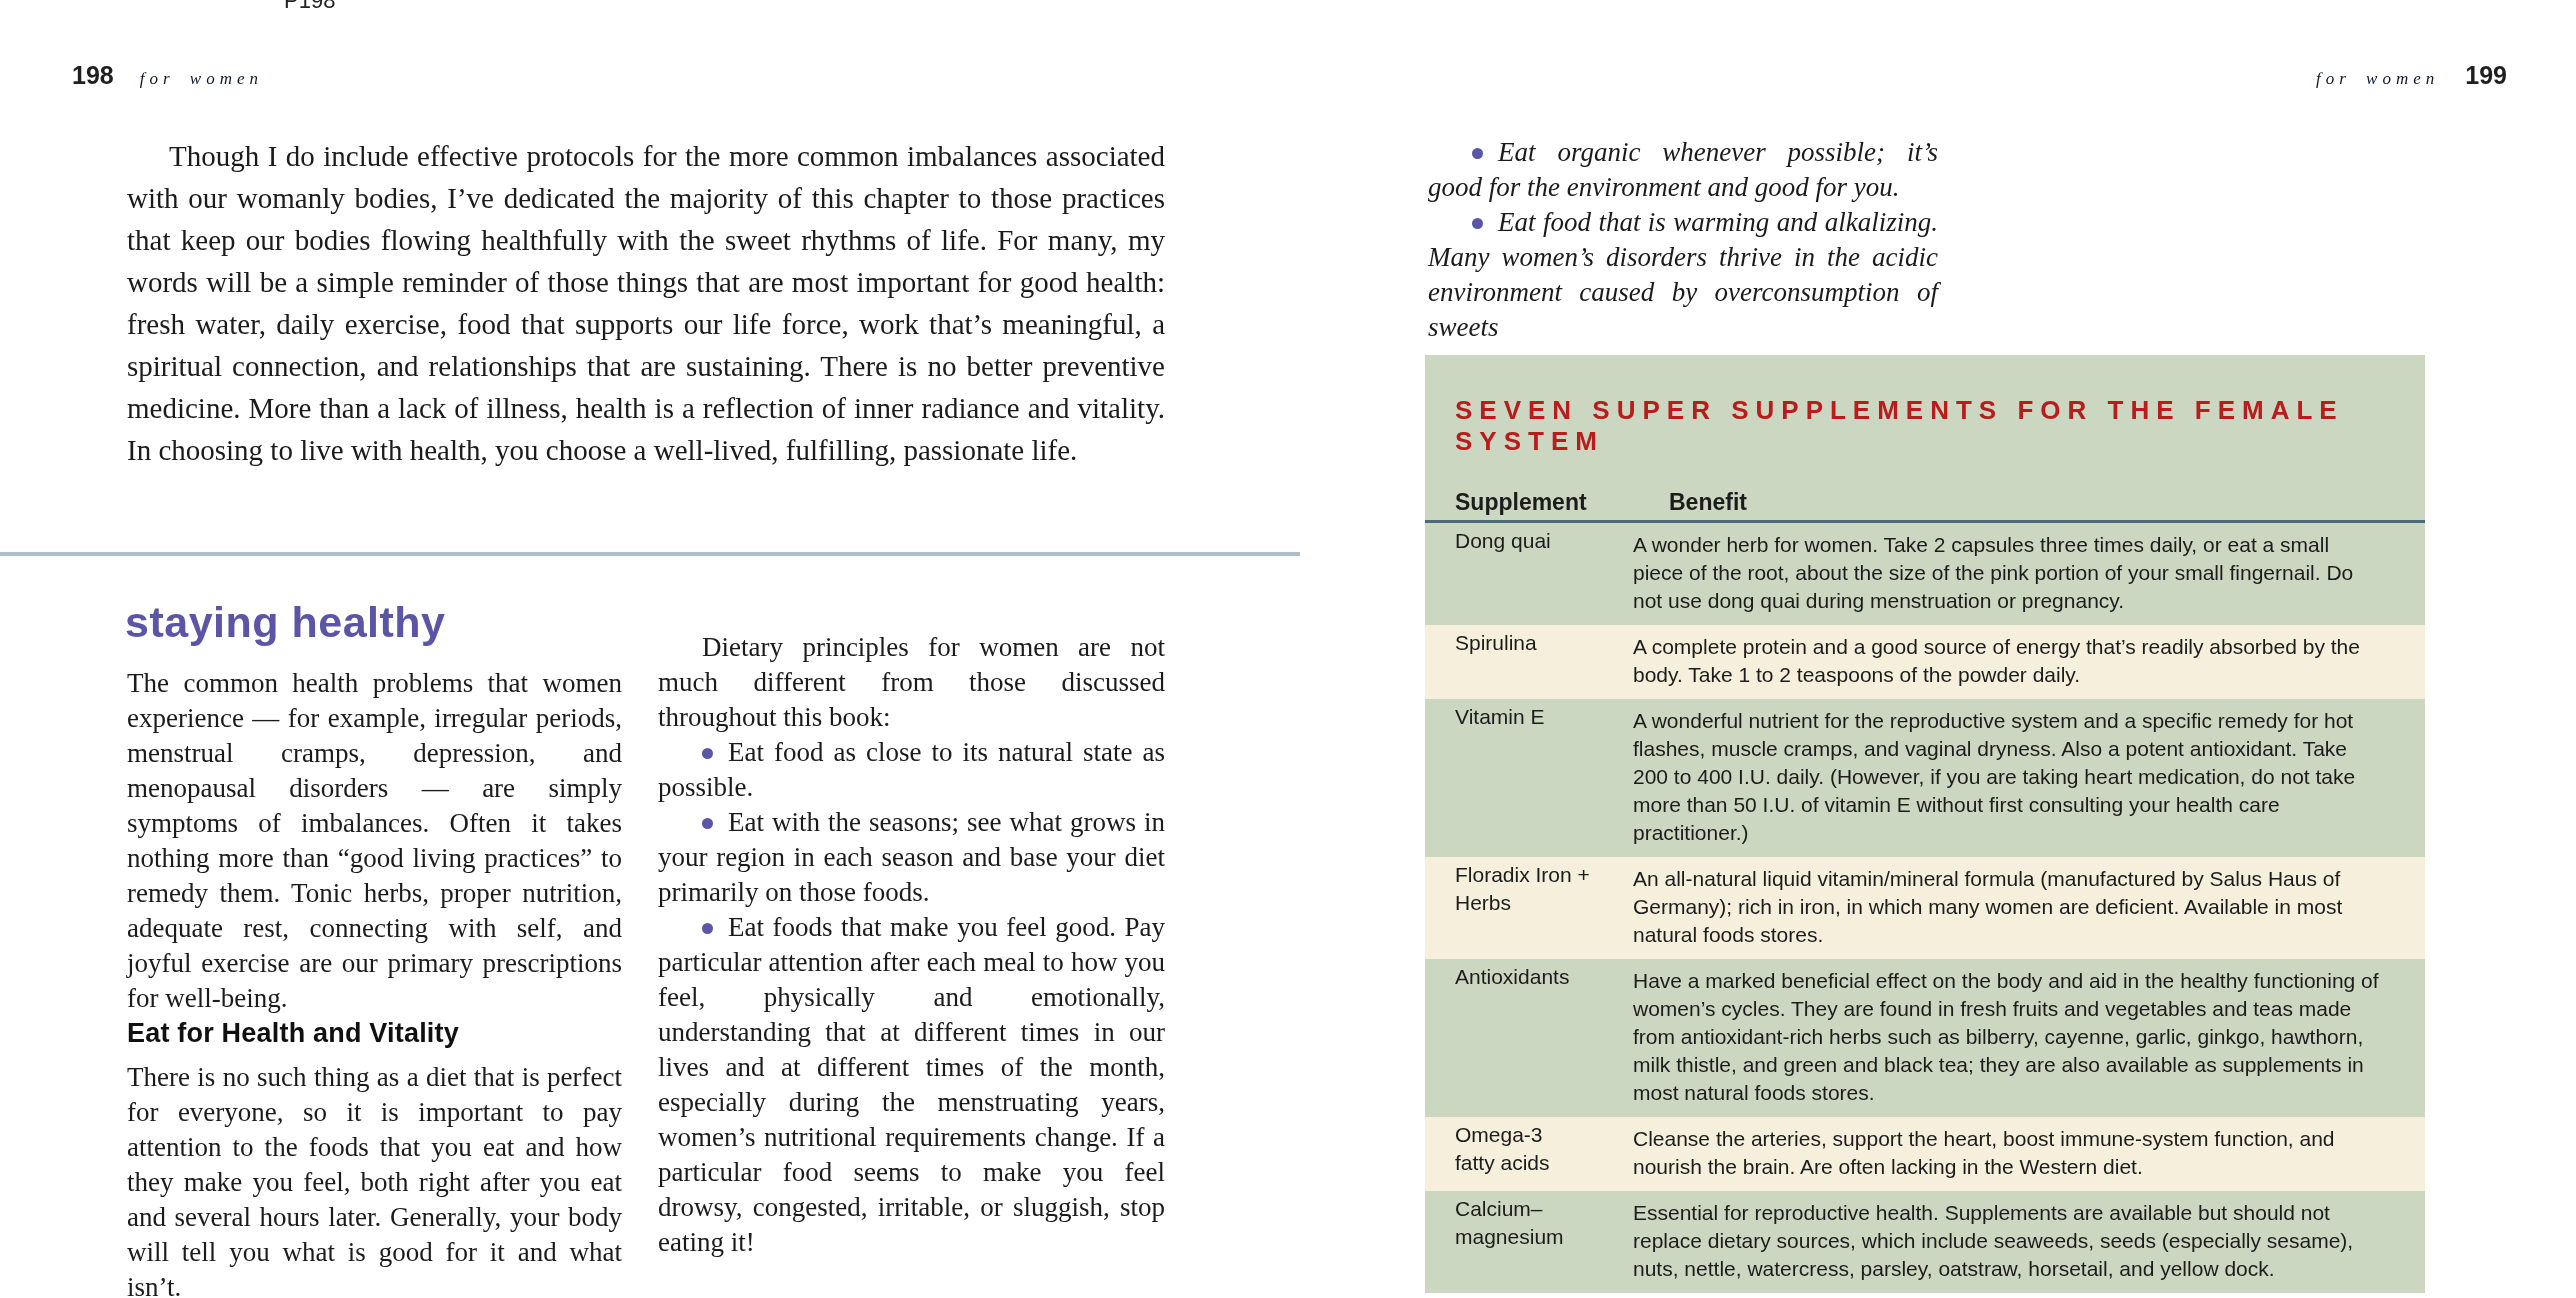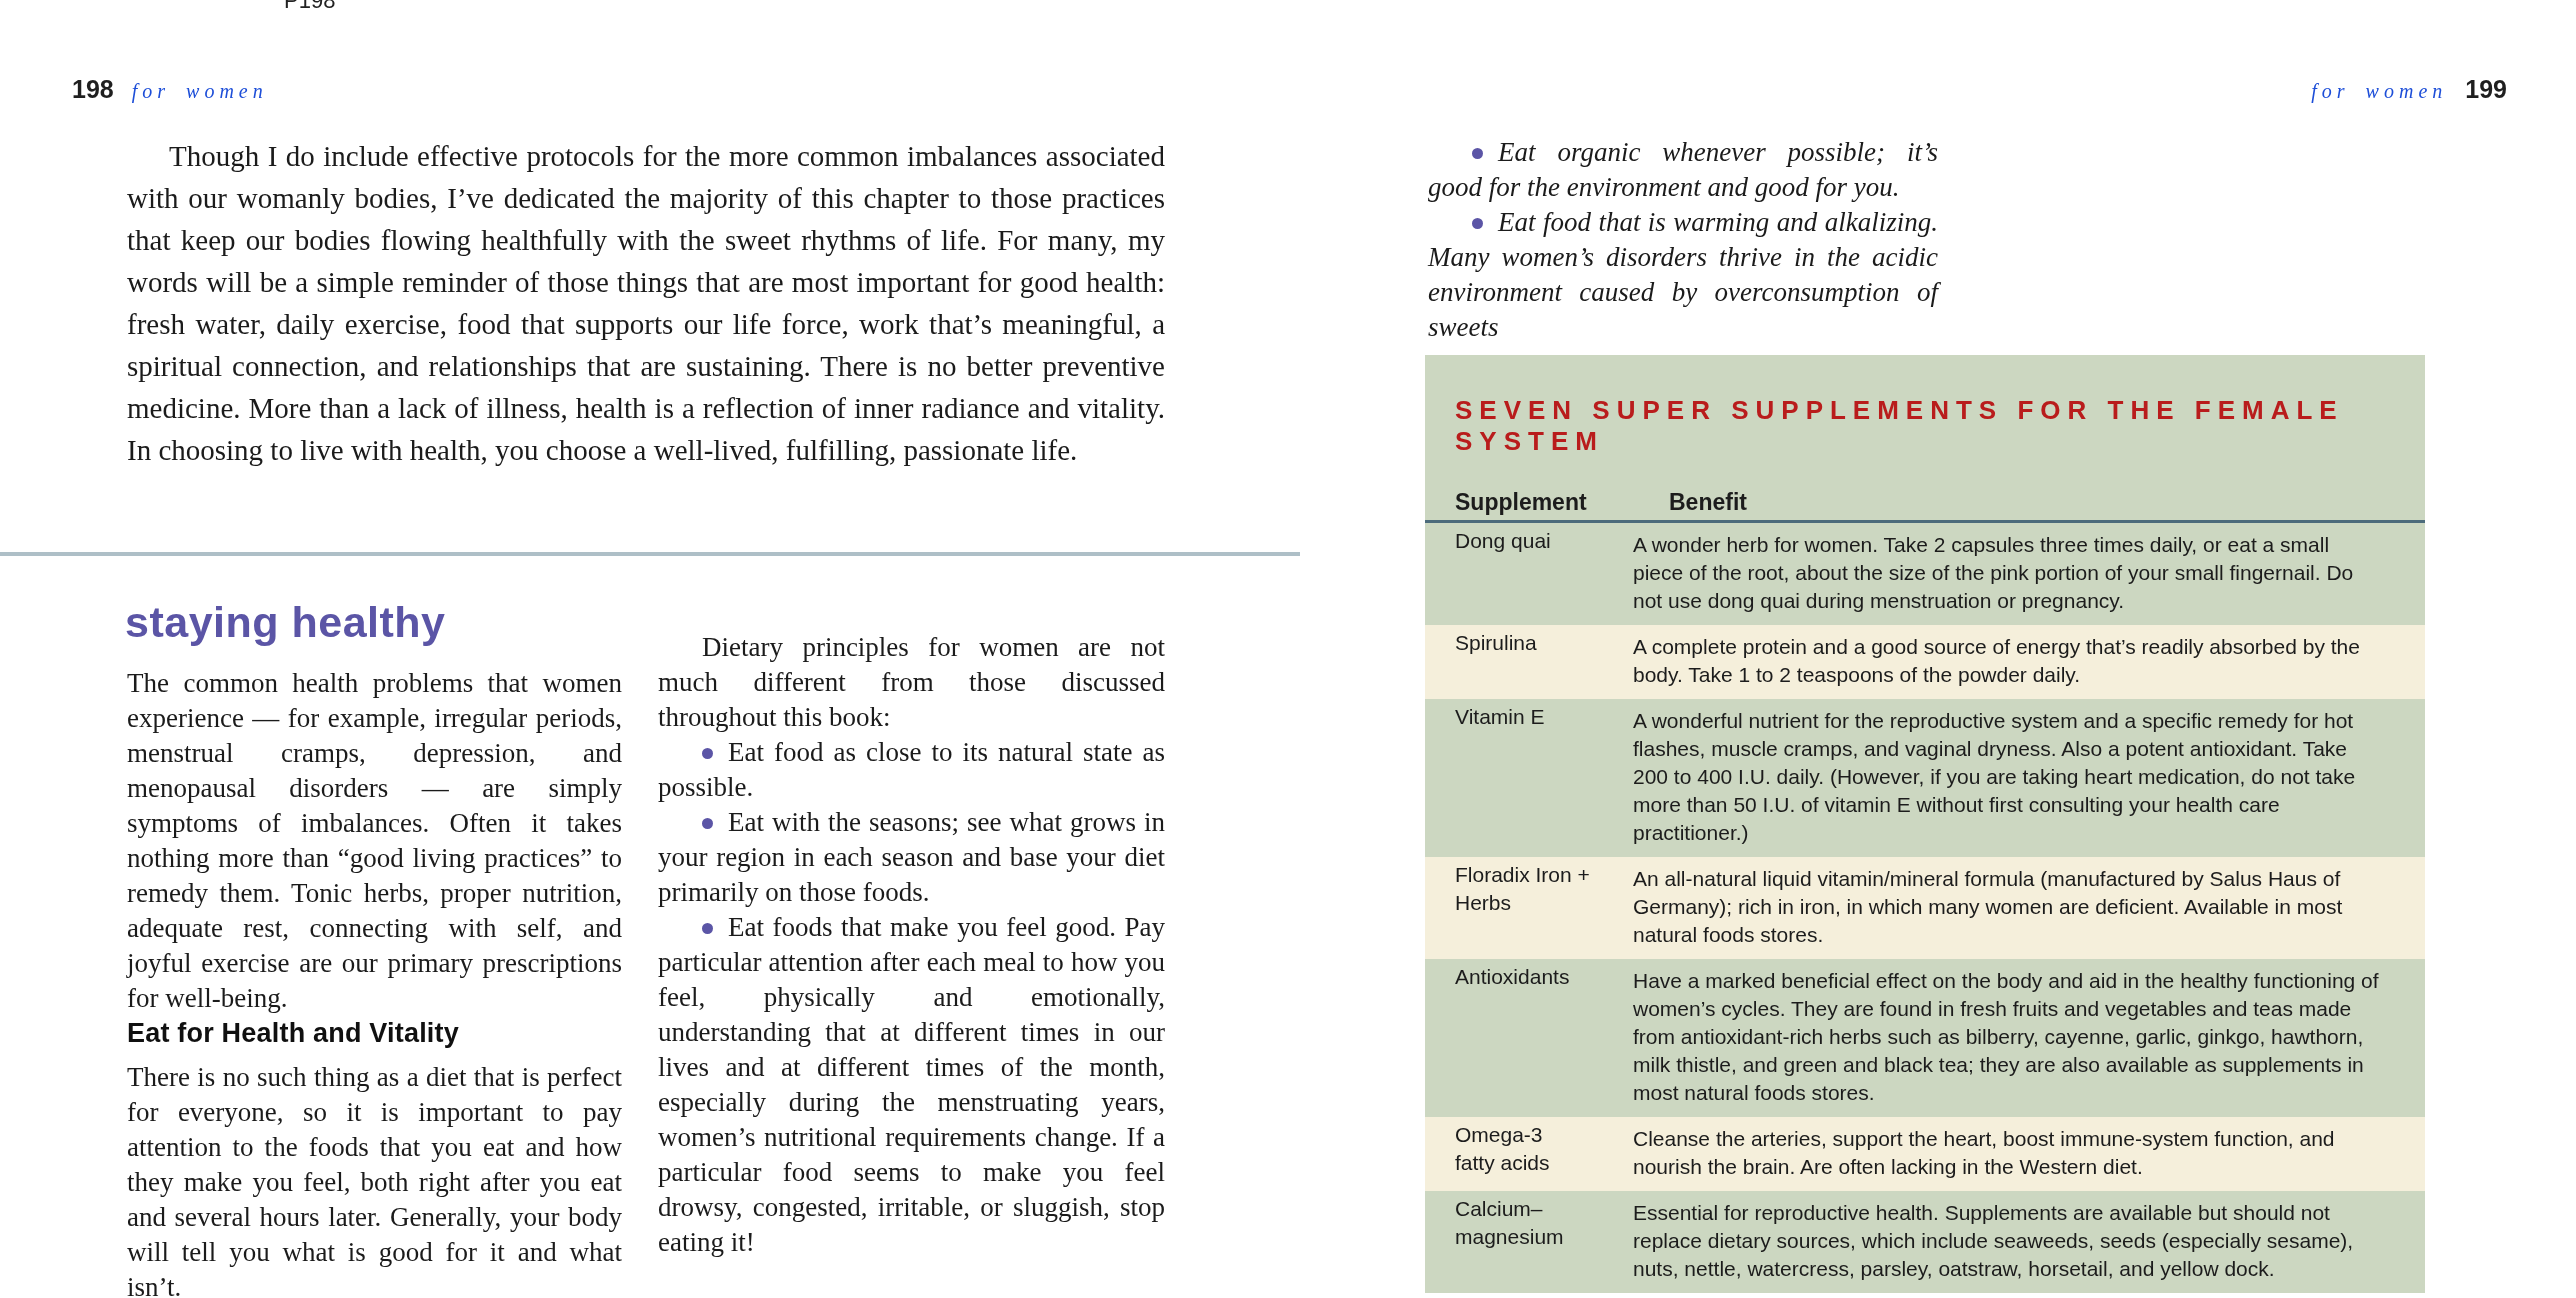--- a/index.html
+++ b/index.html
@@ -13,25 +13,25 @@
   *{margin:0;padding:0;box-sizing:border-box;}
   html,body{background:#ffffff;}
   .page{
     position:relative;width:2576px;height:1299px;background:#ffffff;overflow:hidden;
     font-family:"Liberation Serif", serif;color:var(--ink);
   }
   
   .scan-label{position:absolute;left:284px;top:-12px;font-family:"Liberation Sans",sans-serif;font-size:22px;color:#222;}
 
   
-  .running-head{position:absolute;top:75px;display:flex;align-items:baseline;gap:18px;}
+  .running-head{position:absolute;top:61px;display:flex;align-items:baseline;gap:26px;}
   .running-head.left{left:72px;}
   .running-head.right{right:69px;}
   .page-num{font-family:"Liberation Sans",sans-serif;font-weight:700;font-size:25px;color:#1f1f1f;}
-  .head-title{font-style:italic;font-size:20px;letter-spacing:5px;word-spacing:6px;color:#1d4ed8;}
+  .head-title{font-style:italic;font-size:17px;letter-spacing:5px;word-spacing:6px;color:#0f172a;}
 
   
   .intro{
     position:absolute;left:127px;top:135px;width:1038px;
     font-size:29px;line-height:42px;text-align:justify;text-indent:42px;
   }
   .divider{position:absolute;left:0;top:552px;width:1300px;height:4px;background:var(--rule-blue);}
 
   .section-heading{
     position:absolute;left:125px;top:598px;

